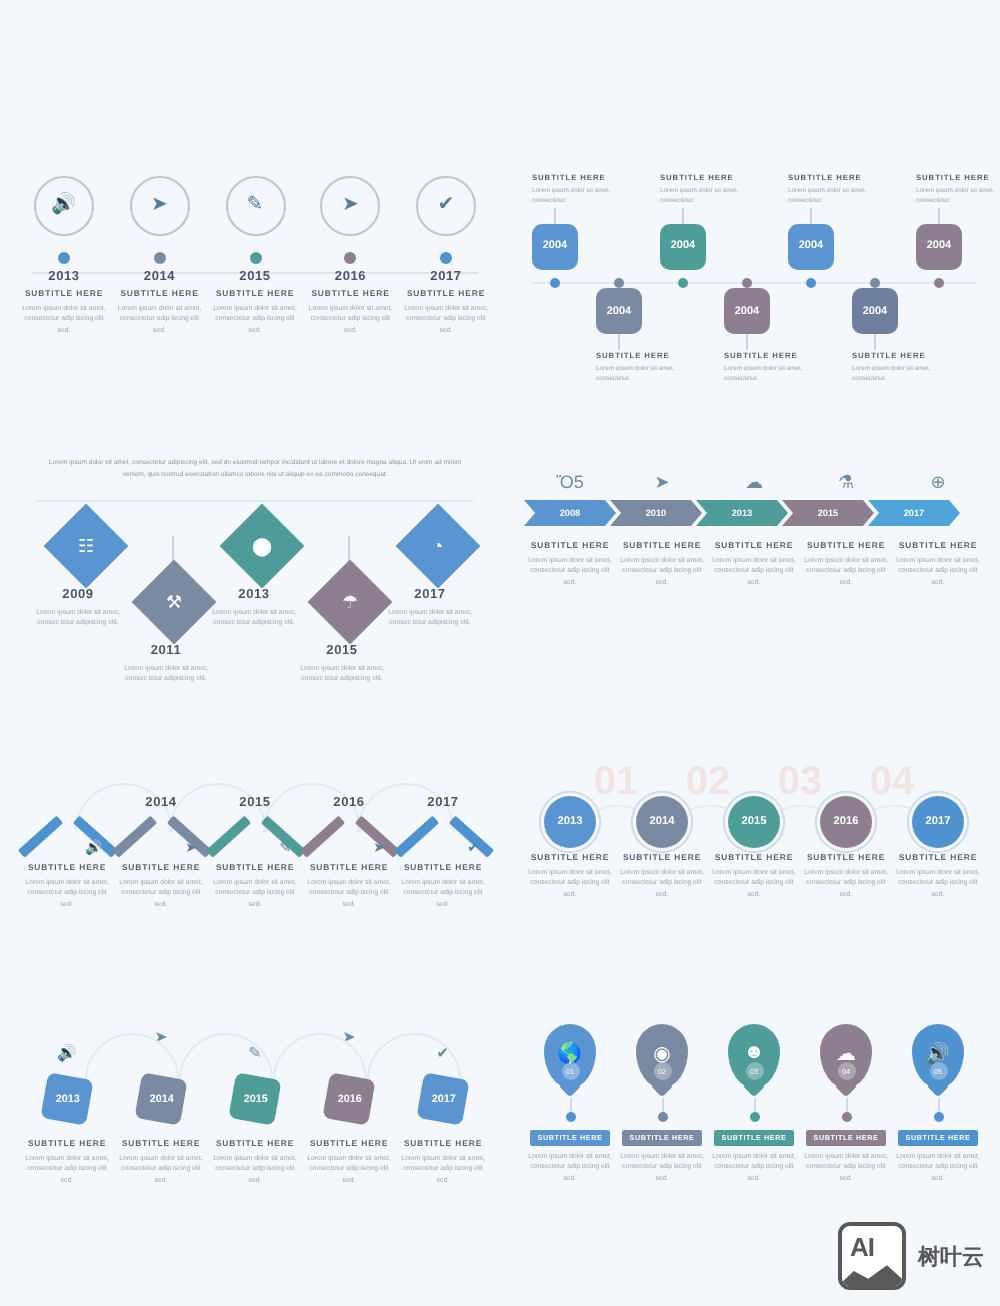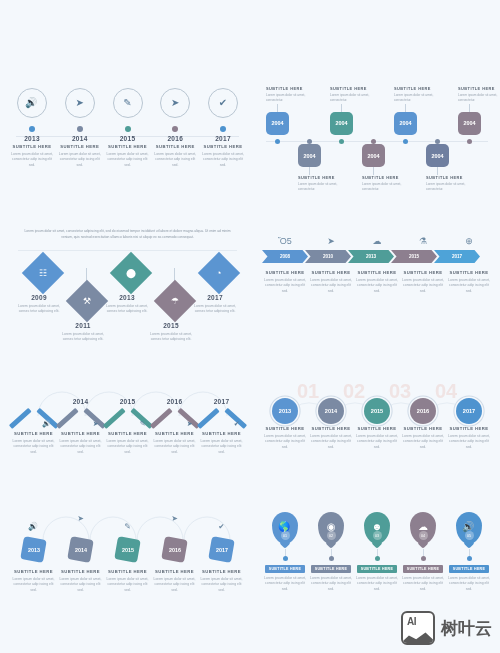--- a/index.html
+++ b/index.html
@@ -167,29 +167,29 @@
   #wm {
     position: absolute; right: 8px; bottom: 8px;
     display: flex; align-items: center; gap: 6px;
   }
   #wm .logo {
     width: 34px; height: 34px; border-radius: 6px;
     border: 2.5px solid #595959; position: relative; overflow: hidden;
     background: #fff;
   }
   #wm .logo b {
-    position: absolute; top: 3px; left: 4px; font-size: 10px;
+    position: absolute; top: 3px; left: 4px; font-size: 13px;
     color: #595959; font-weight: bold; letter-spacing: -.5px;
   }
   #wm .logo .mt {
     position: absolute; bottom: 0; left: -2px; width: 36px; height: 13px;
     background: #595959;
     clip-path: polygon(0 100%, 22% 42%, 42% 72%, 68% 20%, 100% 100%);
   }
-  #wm .zh { font-size: 17px; color: #595959; font-weight: bold;
+  #wm .zh { font-size: 11px; color: #595959; font-weight: bold;
             font-family: "DejaVu Sans", sans-serif; }
 </style>
 </head>
 <body>
 
 <div class="board">
 
   <div class="panel" id="p1">
     <div class="rail"></div>
     <div class="row" id="p1row">

